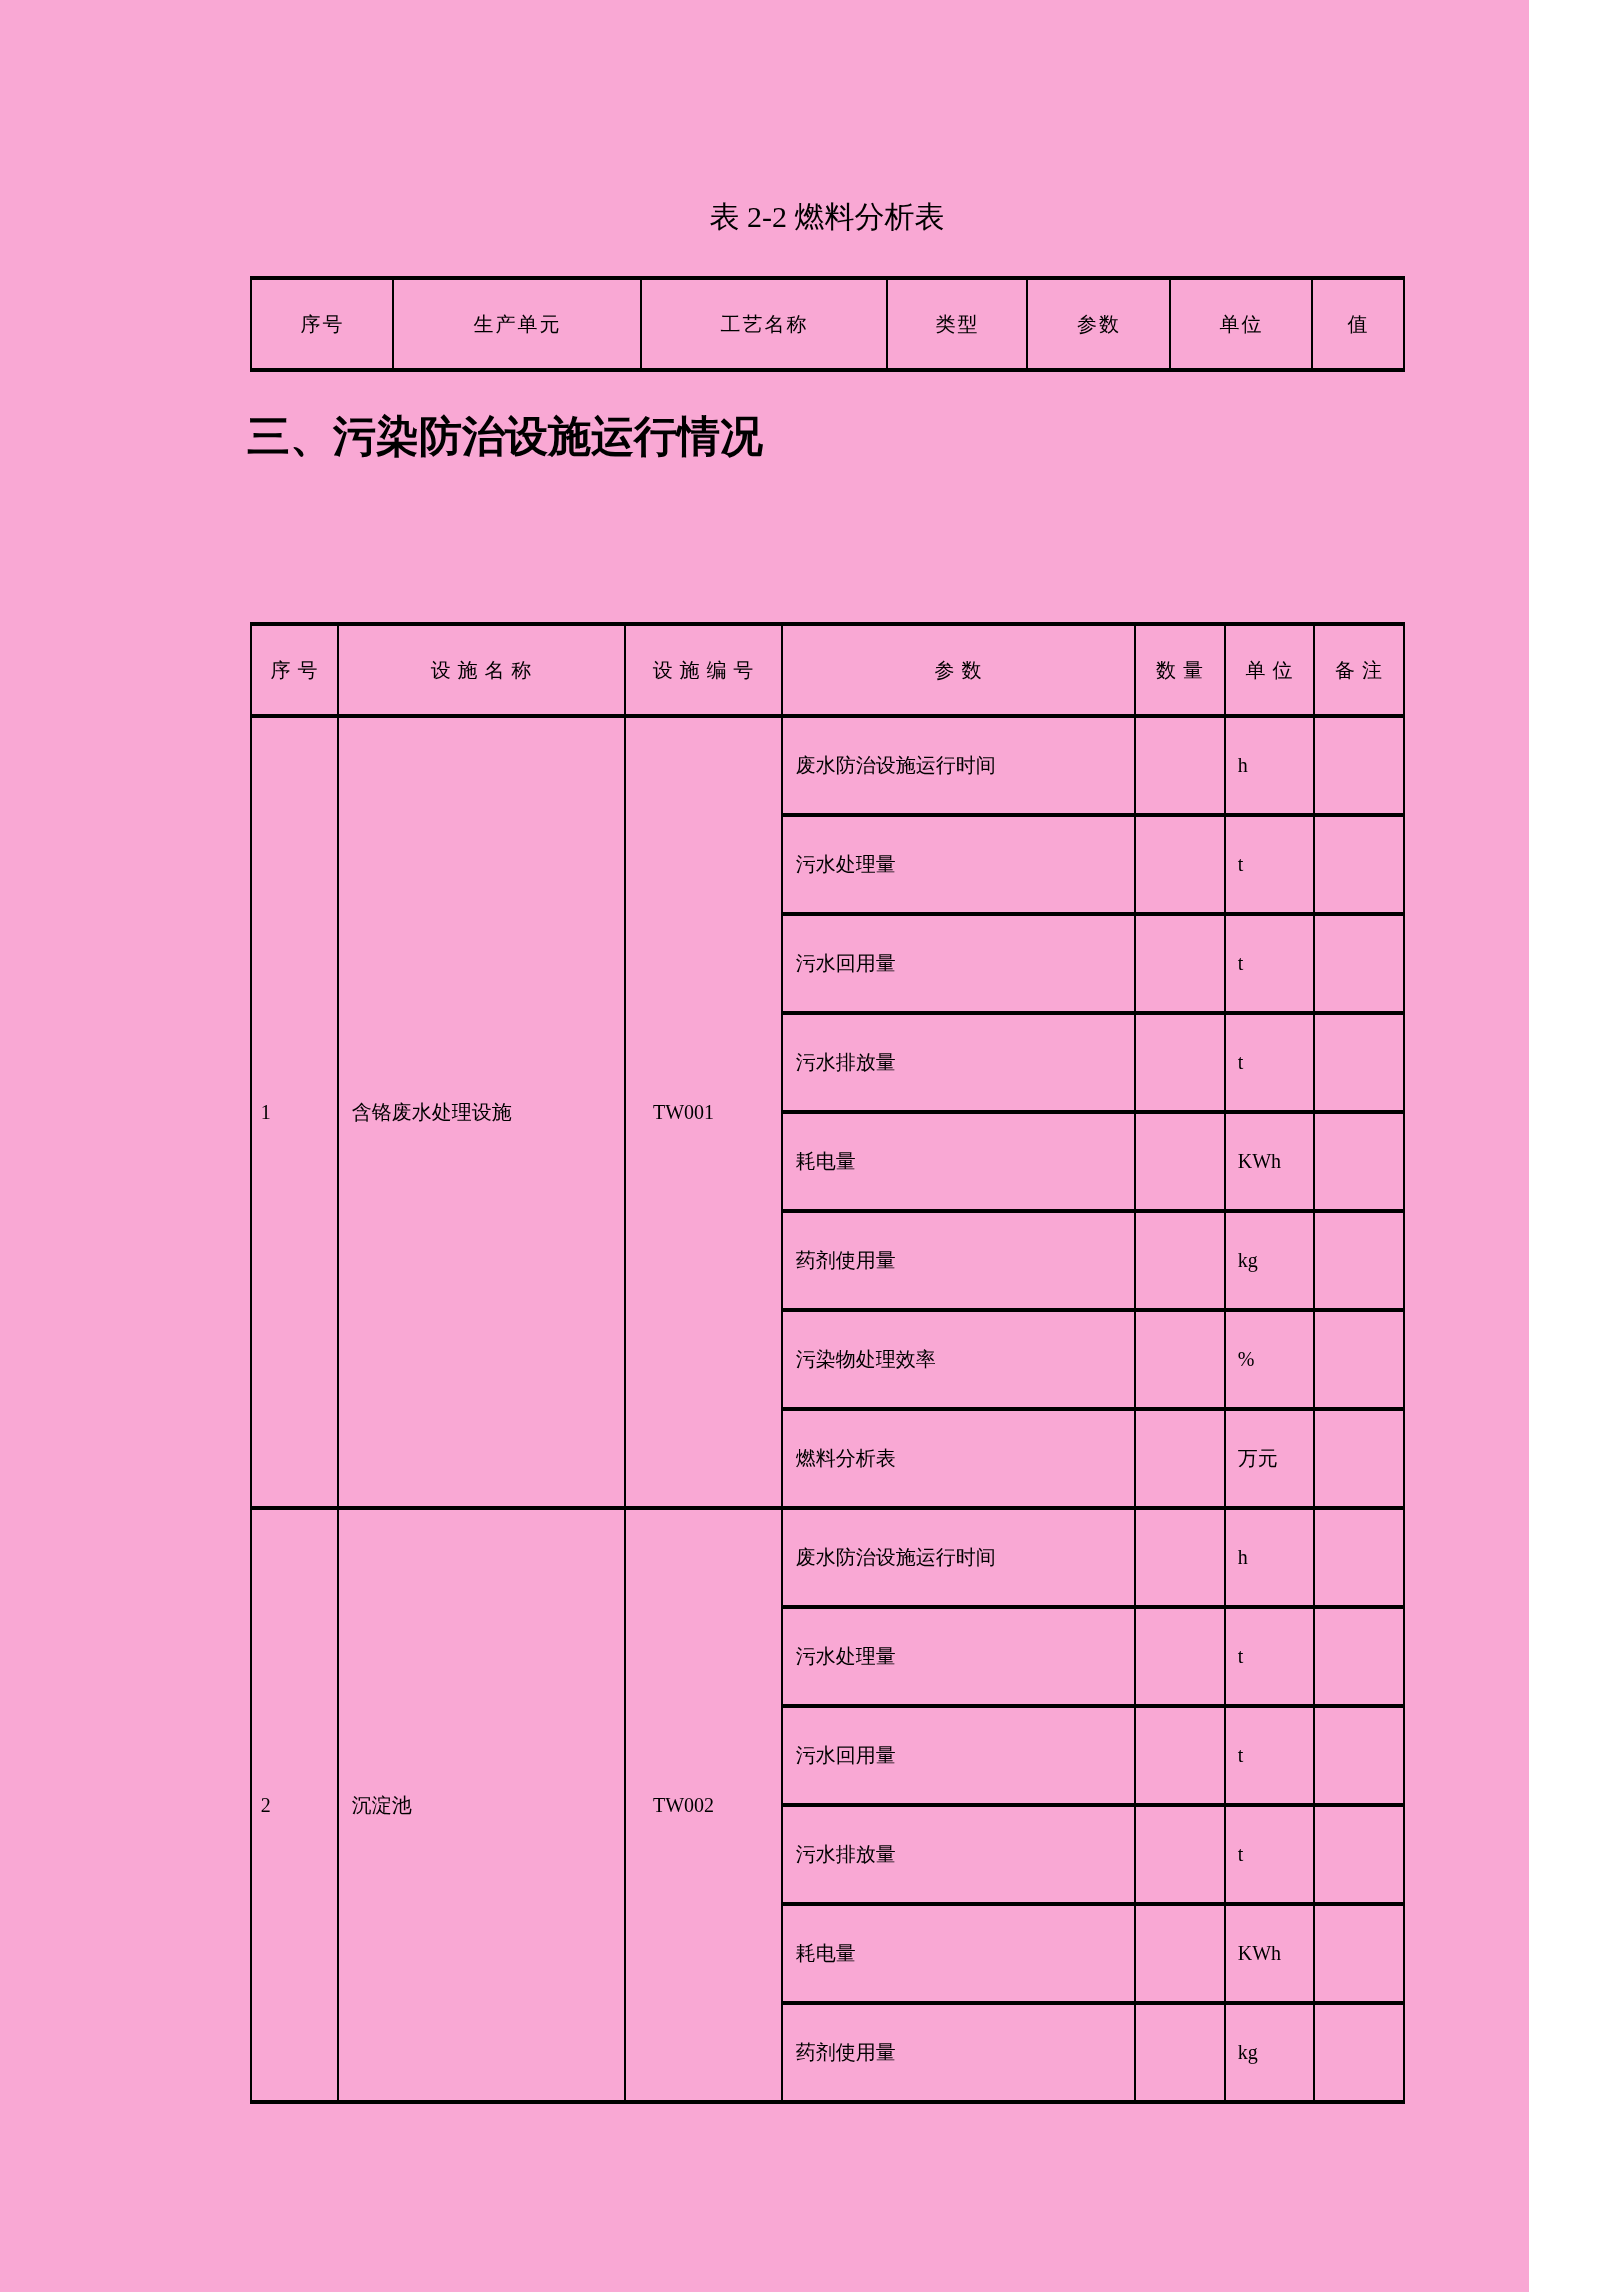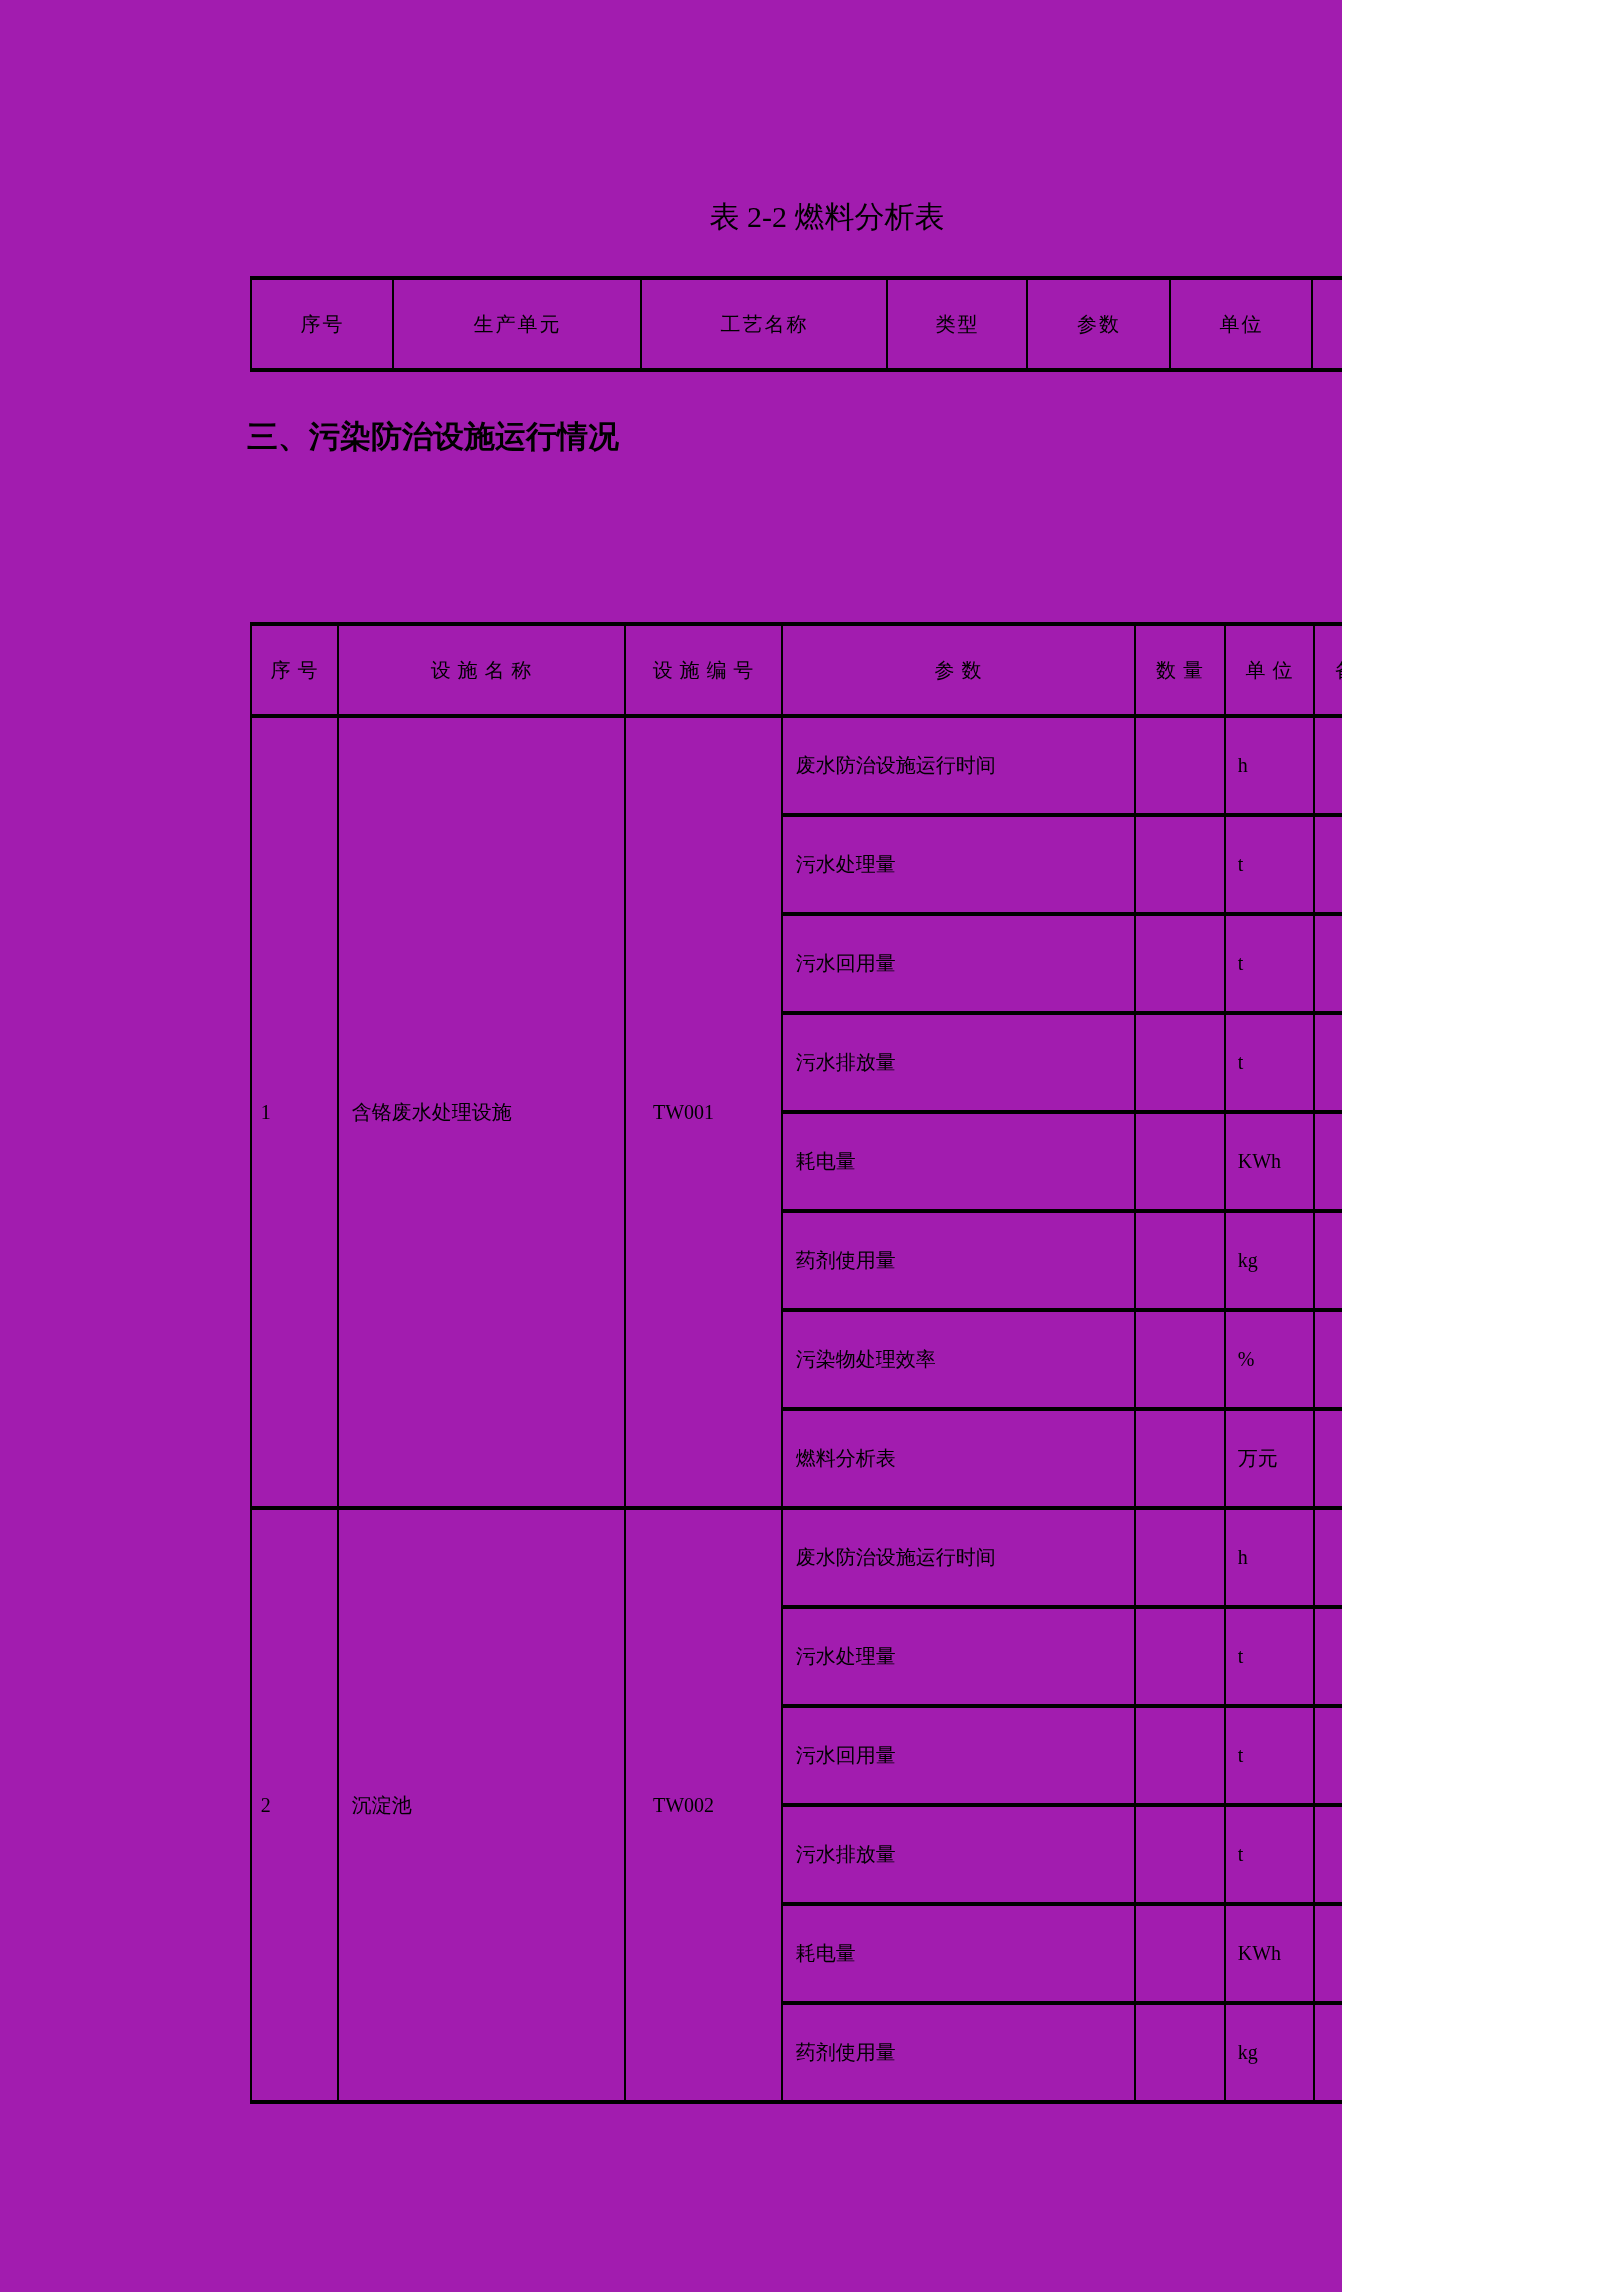--- a/index.html
+++ b/index.html
@@ -2,23 +2,23 @@
 <html><head>
 <meta charset="utf-8">
 <style>
   html, body {
     margin: 0;
     padding: 0;
     background: #ffffff;
   }
   .page {
     position: relative;
-    width: 1342px;
+    width: 1529px;
     height: 2293px;
-    background: #a21caf;
+    background: #f9a8d4;
     color: #000000;
     font-family: "Liberation Serif", "DejaVu Serif", serif;
     overflow: hidden;
   }
 
   .doc-title {
     position: absolute;
     top: 198px;
     left: 250px;
     width: 1154px;
@@ -27,21 +27,21 @@
     line-height: 37px;
     white-space: nowrap;
   }
 
   .section-heading {
     position: absolute;
     top: 410px;
     left: 247px;
     font-family: "Liberation Sans", "DejaVu Sans", sans-serif;
     font-weight: bold;
-    font-size: 31px;
+    font-size: 43px;
     line-height: 53px;
     letter-spacing: 0px;
     white-space: nowrap;
   }
 
   .subsection-heading {
     position: absolute;
     top: 504px;
     left: 245px;
     font-size: 37px;

